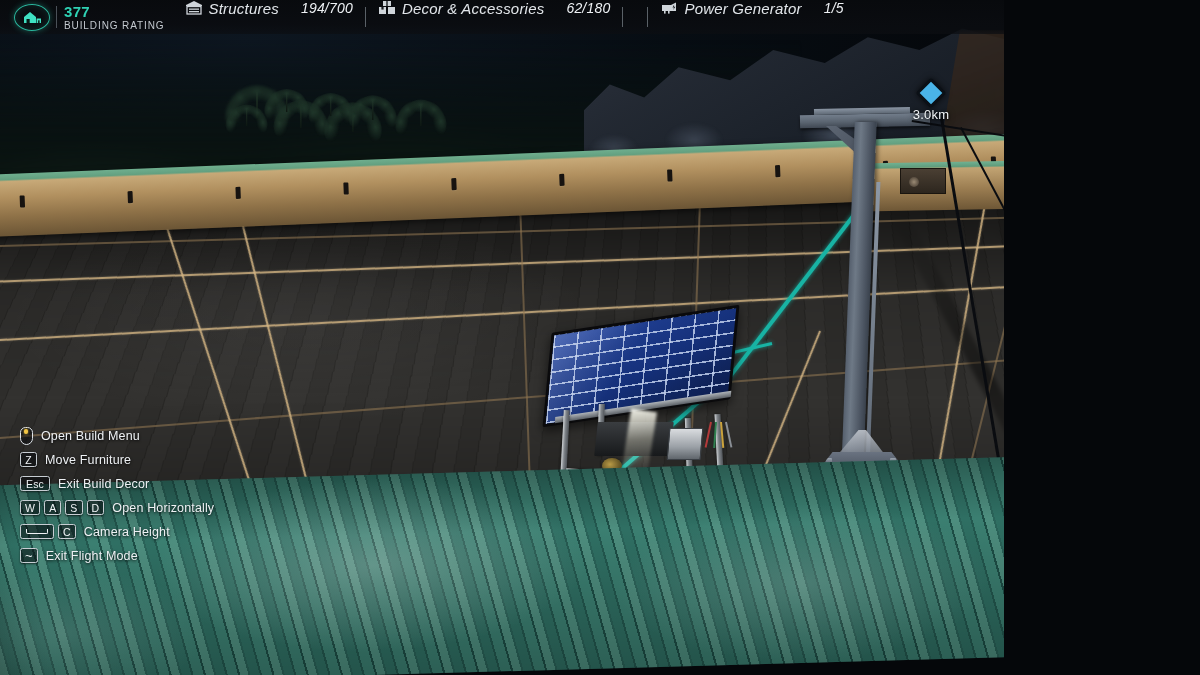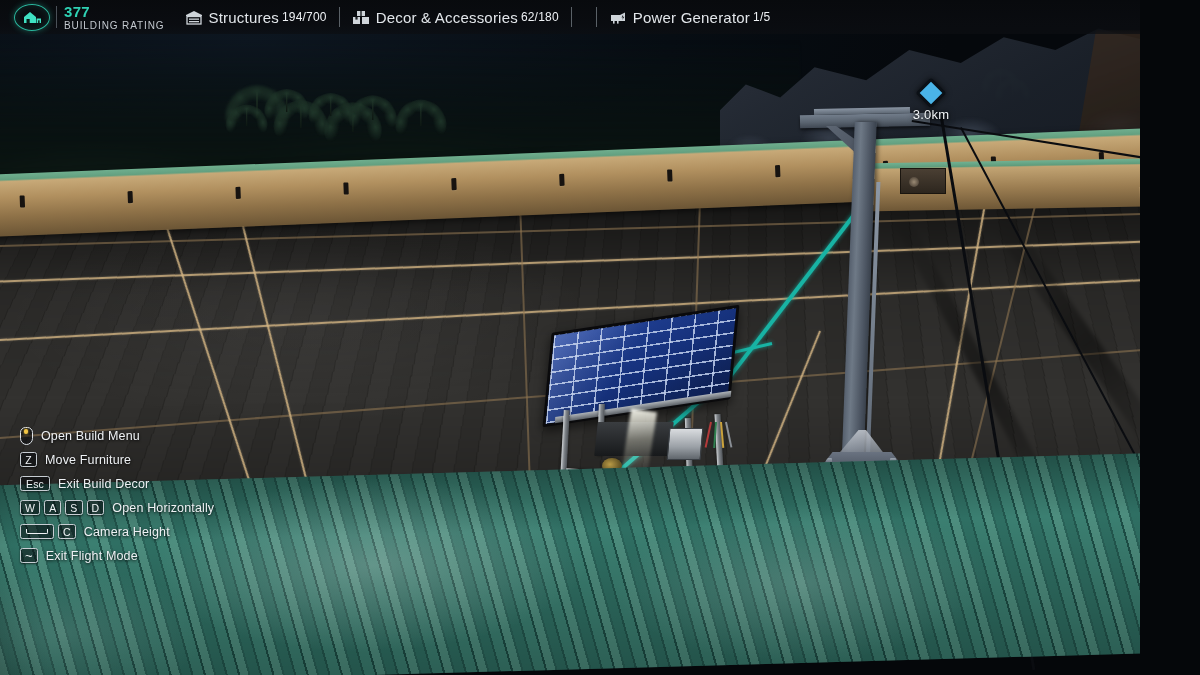--- a/index.html
+++ b/index.html
@@ -1,20 +1,20 @@
 <!DOCTYPE html>
 <html><head>
 <meta charset="utf-8">
 <title>Build Mode HUD</title>
 <style>
   * { margin:0; padding:0; box-sizing:border-box; }
   html,body { width:1200px; height:675px; overflow:hidden; background:#05070a; }
   body { font-family:"Liberation Sans", sans-serif; }
 
-  #stage { position:relative; width:1140px; height:675px; overflow:hidden; }
+  #stage { position:relative; width:1004px; height:675px; overflow:hidden; }
 
   
   .scene { position:absolute; inset:0; overflow:hidden; }
 
   
   .sky {
     position:absolute; left:0; top:0; width:1200px; height:250px;
     background:
       radial-gradient(ellipse 700px 180px at 250px 40px, #0d1620 0%, #070d13 60%, #05080c 100%),
       linear-gradient(180deg,#070b11 0%, #0a111a 40%, #0b1219 100%);
@@ -272,24 +272,24 @@
   }
   .rating-emblem .house {
     position:absolute; left:15px; top:9px; width:19px; height:13px;
   }
   .rating-sep { width:1px; height:22px; background:#4a5158; margin:0 7px 0 2px; }
   .rating-text { line-height:1; }
   .rating-val { font-size:15px; font-weight:bold; color:#2fd2b4; letter-spacing:.3px; }
   .rating-lbl { font-size:10px; color:#c3c9cf; letter-spacing:.9px; margin-top:2px; }
 
   .counters { display:flex; align-items:center; margin-left:20px; }
-  .counter { display:flex; align-items:center; height:34px; }
+  .counter { display:flex; align-items:flex-start; height:34px;font-style:italic; }
   .counter .ic { width:18px; height:15px; margin-right:6px; flex:0 0 18px; }
   .counter .nm { font-size:15px; color:#e2e6ea; letter-spacing:.2px; }
-  .counter .vl { font-size:12px; color:#eef1f4; margin-left:3px; letter-spacing:.2px; }
+  .counter .vl { font-size:14px; color:#eef1f4; margin-left:22px; letter-spacing:.2px; }
   .divider { width:1px; height:20px; background:#5a6167; margin:0 12px; }
 
   
   .waypoint { position:absolute; left:903px; top:82px; width:56px; height:44px; text-align:center; }
   .wp-diamond {
     width:22px; height:22px; margin:0 auto; transform:rotate(45deg);
     background:#4ab4e8; border:3px solid #0b1016; border-radius:3px;
     box-shadow:0 0 6px rgba(0,0,0,.7);
   }
   .wp-dist {

